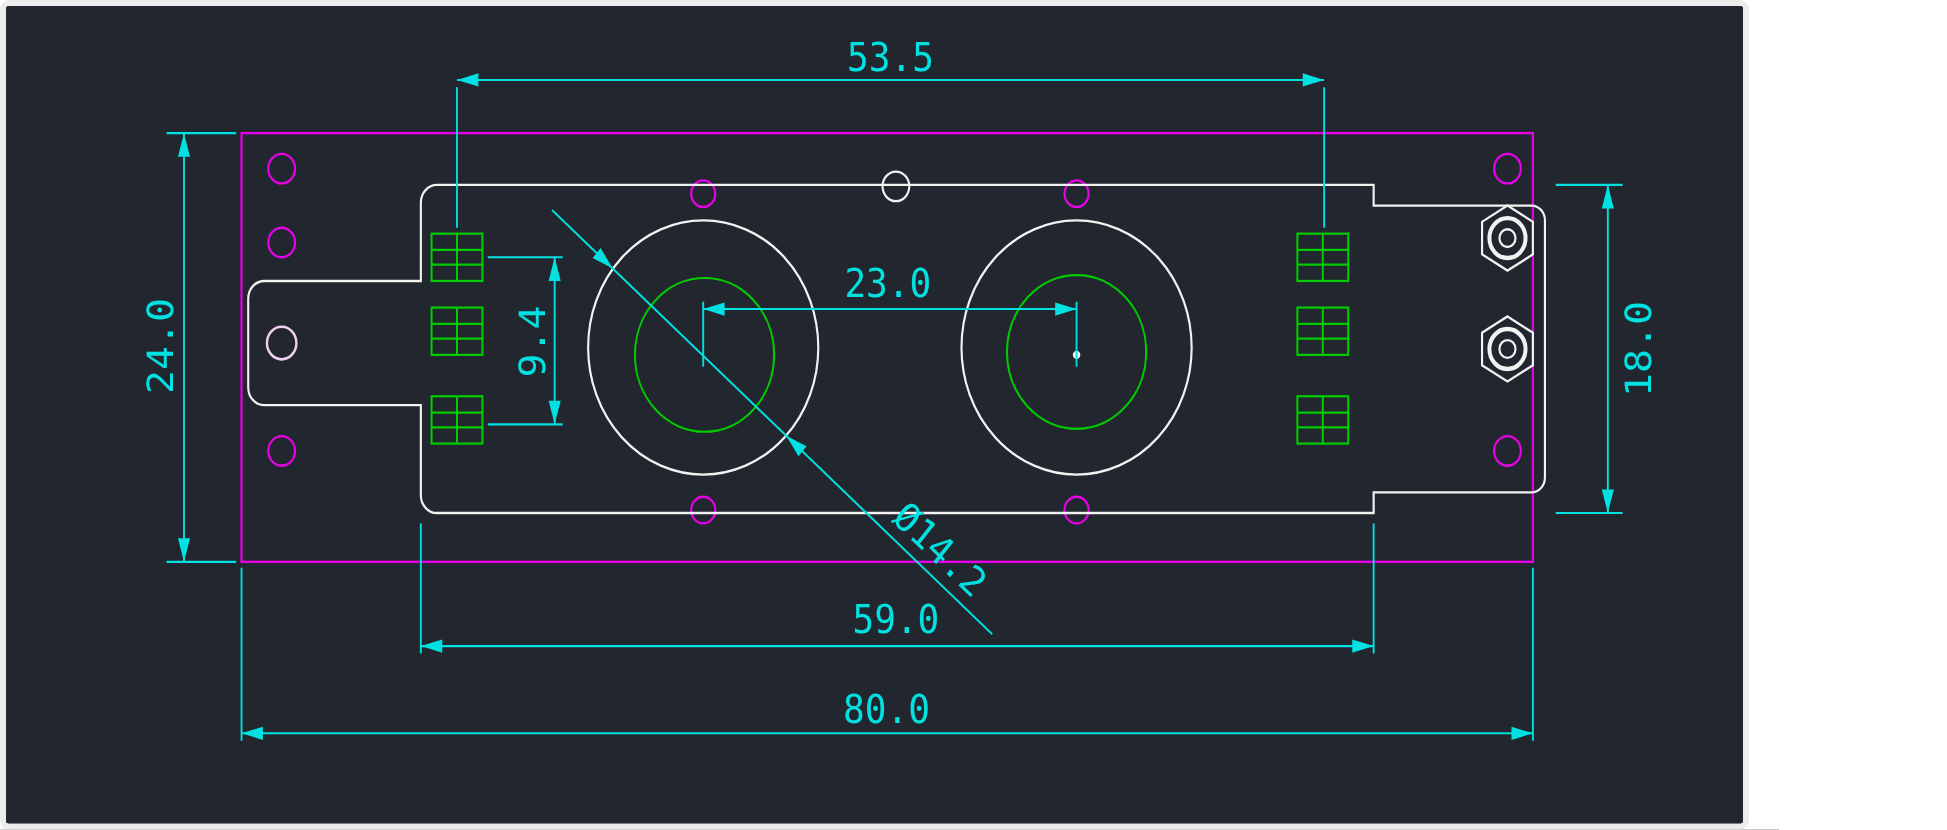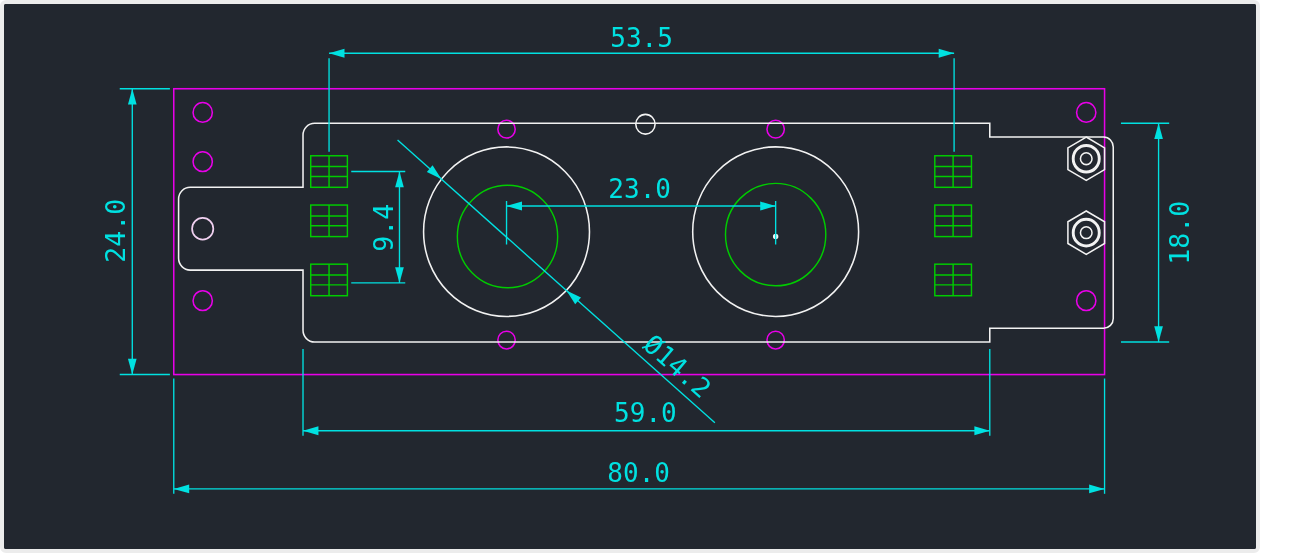--- a/index.html
+++ b/index.html
@@ -1,17 +1,17 @@
 <!DOCTYPE html>
 <html><head>
 <meta charset="utf-8">
 <style>
   html,body{margin:0;padding:0;background:#ffffff;}
   .frame{
-    width:1260px;height:553px;box-sizing:border-box;
+    width:1166px;height:553px;box-sizing:border-box;
     border:4px solid #ececec;border-radius:6px;
     background:#22272f;overflow:hidden;
   }
   svg{display:block;width:100%;height:100%;}
   text{
     font-family:"DejaVu Sans Mono","Liberation Mono",monospace;
     font-size:27px;
   }
 </style>
 </head>

